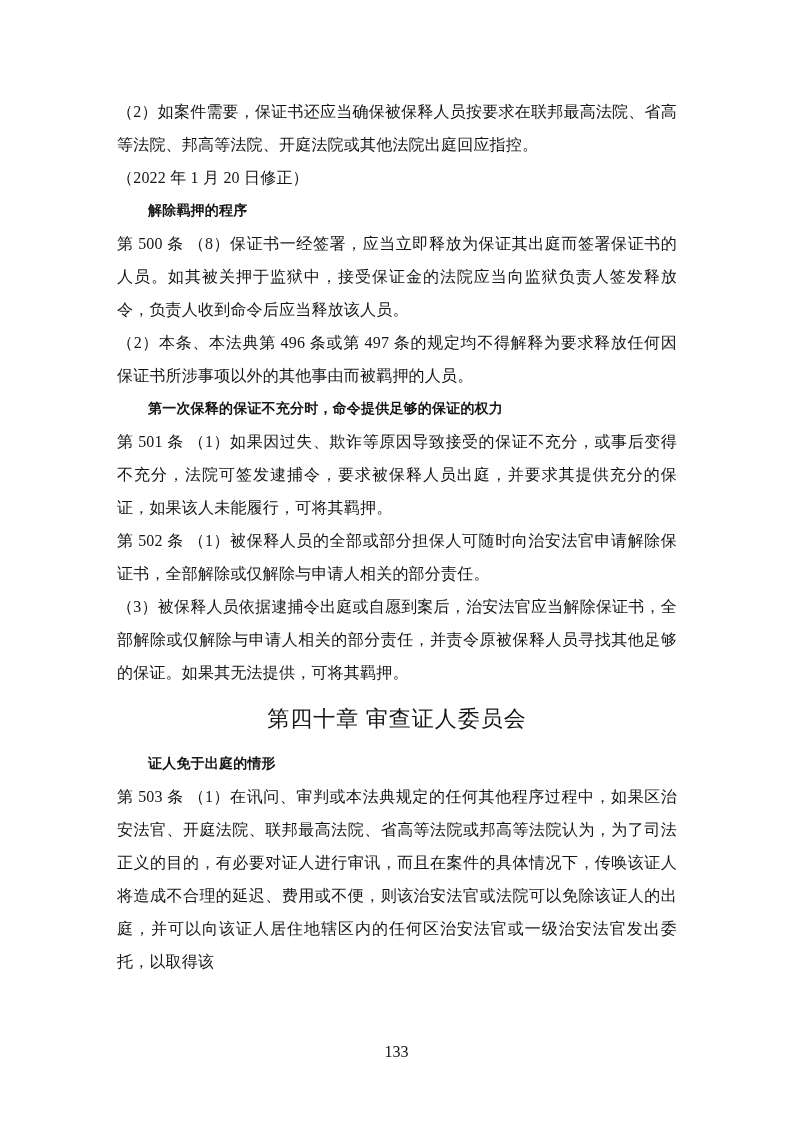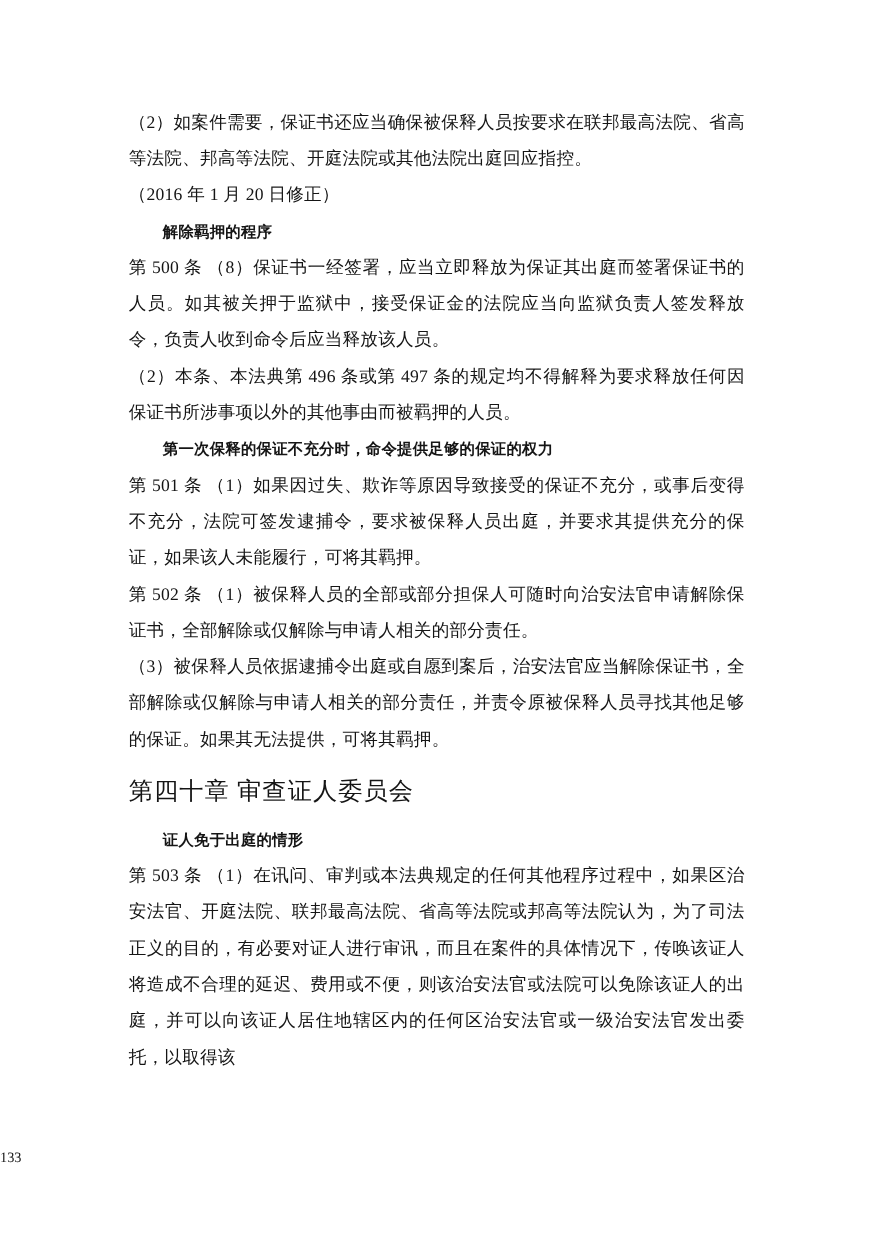--- a/index.html
+++ b/index.html
@@ -38,40 +38,40 @@
     font-weight: bold;
     text-indent: 31px;
     font-family: "Liberation Sans", "DejaVu Sans", sans-serif;
     letter-spacing: 0.2px;
   }
   .chapter {
     margin: 10px 0 8px 0;
     font-size: 22px;
     line-height: 40px;
     font-weight: normal;
-    text-align: left;
+    text-align: center;
     letter-spacing: 1px;
   }
   .page-number {
     position: absolute;
     top: 1042px;
     left: 0;
     width: 793px;
-    text-align: left;
-    font-size: 13px;
+    text-align: center;
+    font-size: 16px;
     line-height: 20px;
   }
 </style>
 </head>
 <body>
 
 <div class="page">
   <div class="content">
     <p class="para">（2）如案件需要，保证书还应当确保被保释人员按要求在联邦最高法院、省高等法院、邦高等法院、开庭法院或其他法院出庭回应指控。</p>
-    <p class="para">（2016 年 1 月 20 日修正）</p>
+    <p class="para">（2022 年 1 月 20 日修正）</p>
     <p class="sec-heading">解除羁押的程序</p>
     <p class="para">第 500 条 （8）保证书一经签署，应当立即释放为保证其出庭而签署保证书的人员。如其被关押于监狱中，接受保证金的法院应当向监狱负责人签发释放令，负责人收到命令后应当释放该人员。</p>
     <p class="para">（2）本条、本法典第 496 条或第 497 条的规定均不得解释为要求释放任何因保证书所涉事项以外的其他事由而被羁押的人员。</p>
     <p class="sec-heading">第一次保释的保证不充分时，命令提供足够的保证的权力</p>
     <p class="para">第 501 条 （1）如果因过失、欺诈等原因导致接受的保证不充分，或事后变得不充分，法院可签发逮捕令，要求被保释人员出庭，并要求其提供充分的保证，如果该人未能履行，可将其羁押。</p>
     <p class="para">第 502 条 （1）被保释人员的全部或部分担保人可随时向治安法官申请解除保证书，全部解除或仅解除与申请人相关的部分责任。</p>
     <p class="para">（3）被保释人员依据逮捕令出庭或自愿到案后，治安法官应当解除保证书，全部解除或仅解除与申请人相关的部分责任，并责令原被保释人员寻找其他足够的保证。如果其无法提供，可将其羁押。</p>
     <h1 class="chapter">第四十章 审查证人委员会</h1>
     <p class="sec-heading">证人免于出庭的情形</p>
     <p class="para">第 503 条 （1）在讯问、审判或本法典规定的任何其他程序过程中，如果区治安法官、开庭法院、联邦最高法院、省高等法院或邦高等法院认为，为了司法正义的目的，有必要对证人进行审讯，而且在案件的具体情况下，传唤该证人将造成不合理的延迟、费用或不便，则该治安法官或法院可以免除该证人的出庭，并可以向该证人居住地辖区内的任何区治安法官或一级治安法官发出委托，以取得该</p>

